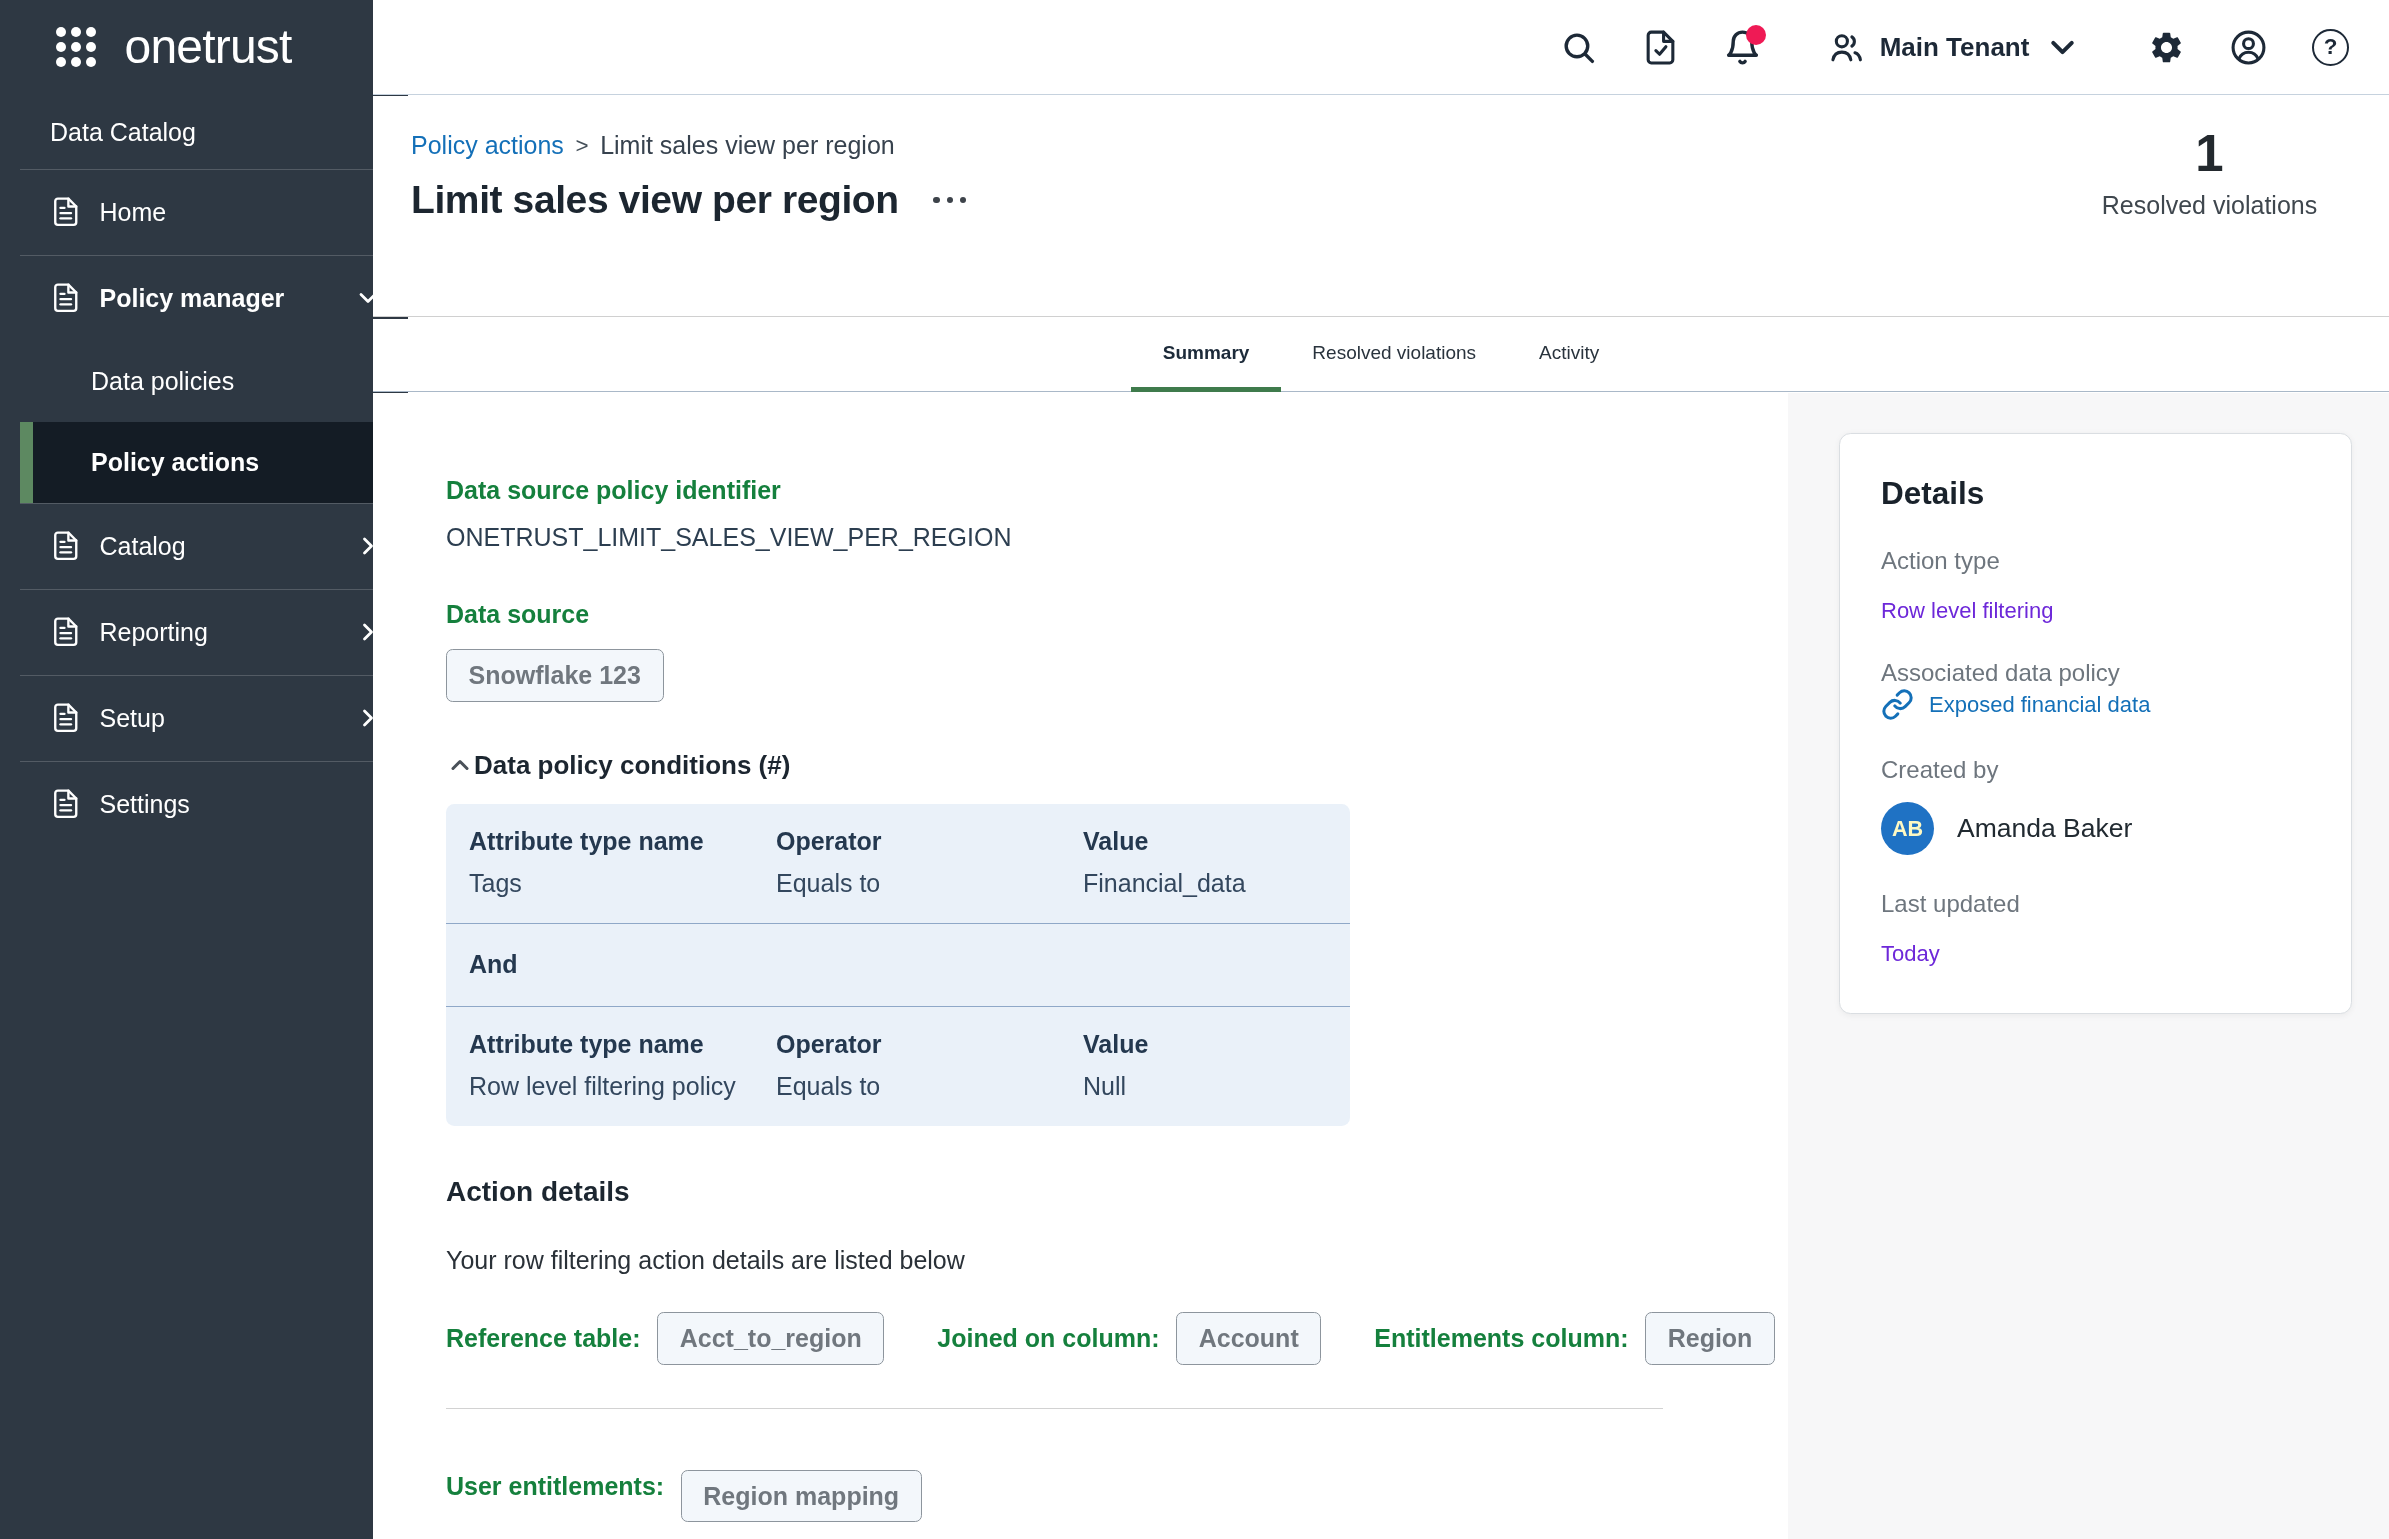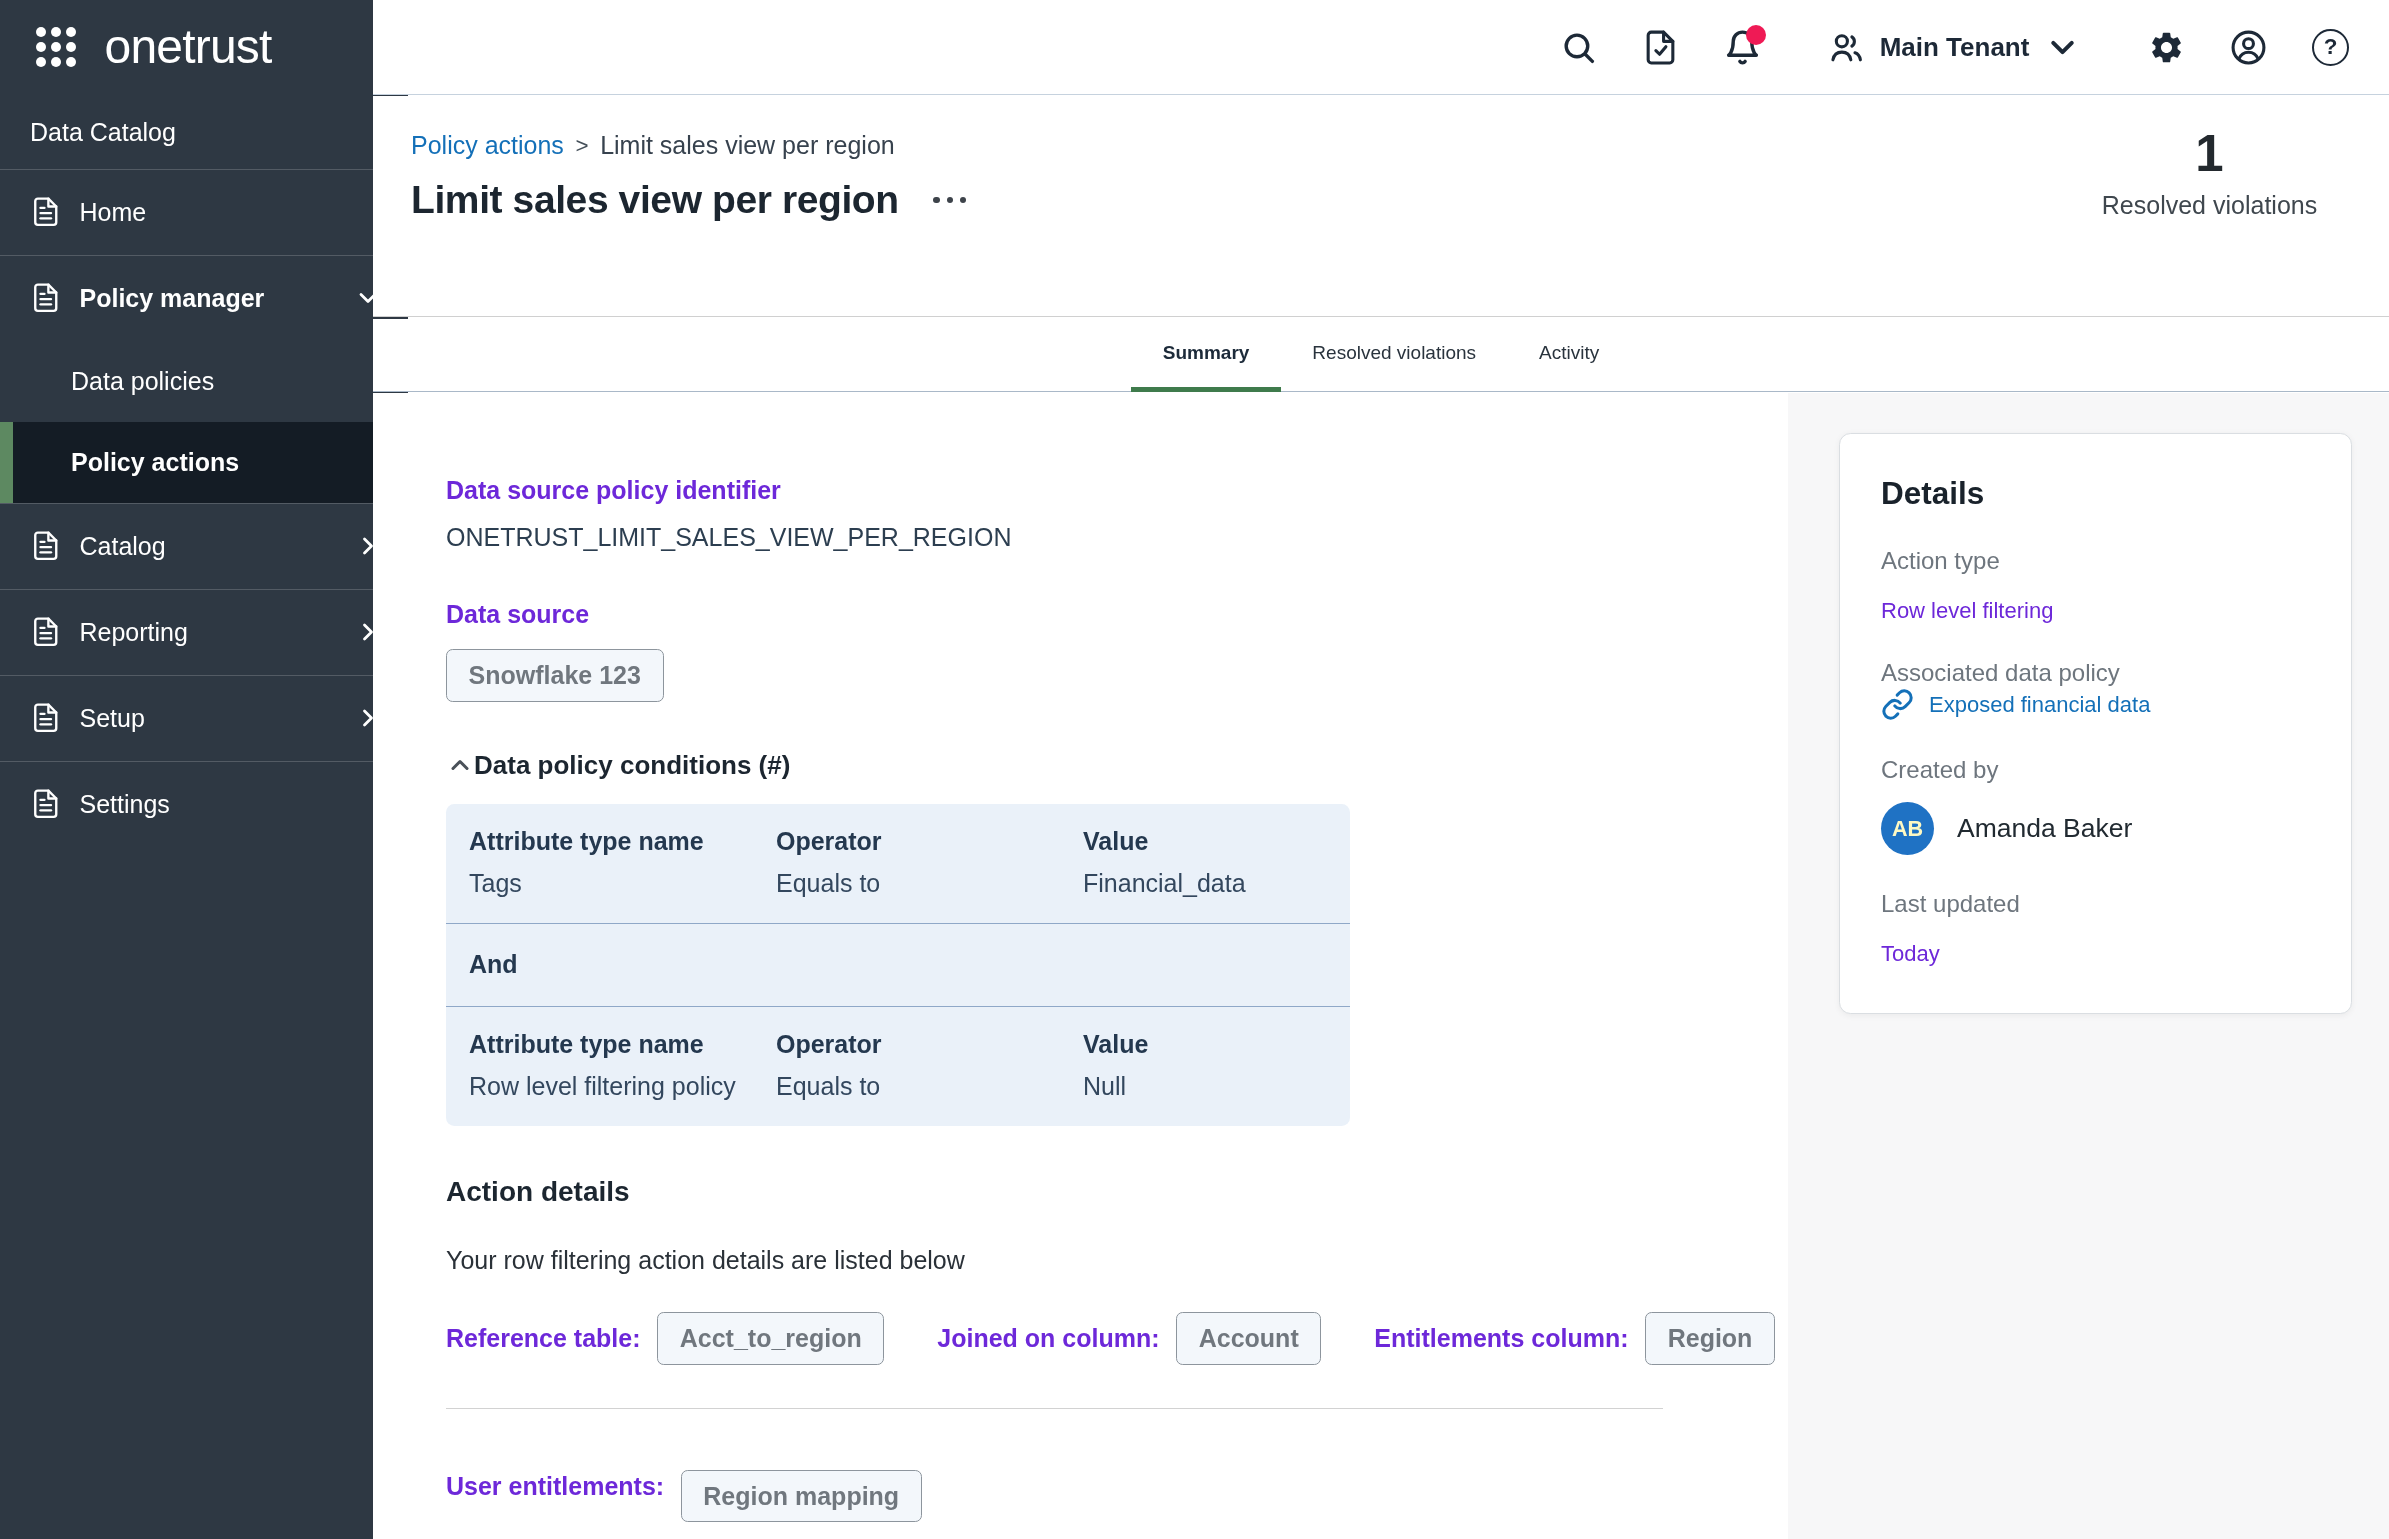--- a/index.html
+++ b/index.html
@@ -1,21 +1,21 @@
 <!DOCTYPE html>
 <html style="--sidebar_bg: #2e3843; --sidebar_active_bg: #141c25; --sidebar_active_bar: #5d8961; --accent_green: #3f7b4c; --link_blue: #1470b8; --avatar_blue: #1f72c4; --badge_red: #ef1a55; --navy_text: #1d2937; --panel_blue: #eaf1f9; --panel_divider: #8fa8c8; --rail_bg: #f7f7f8;font-size:13.3px"><head>
 <meta charset="utf-8">
 <style>
   * { margin:0; padding:0; box-sizing:border-box; }
   html,body { width:2389px; height:1540px; overflow:hidden; background:#fff;
     font-family:"Liberation Sans","DejaVu Sans",sans-serif; color:#222; }
 
   
   .sidebar { position:absolute; left:0; top:0; bottom:0; width:408px;
-    background:var(--sidebar_bg,#2e3843); color:#fff; display:flex; flex-direction:column; }
+    background:var(--sidebar_bg,#2e3843); color:#fff; display:flex; flex-direction:column;padding-left:20px; }
   .logo-row { height:93px; display:flex; align-items:center; gap:25px; padding-left:31.5px; flex:none; }
   .waffle { width:48px; height:48px; flex:none; }
   .logo-text { font-size:48px; font-weight:500; letter-spacing:-0.8px; color:#fff; }
   .product-label { padding:25px 0 21.6px 30px; font-size:25px; font-weight:400; color:#fff; }
   .nav-divider { height:0; border-top:1.7px solid rgba(255,255,255,.18); flex:none; }
   .nav-item { height:85px; display:flex; align-items:center; gap:18px; padding:0 26.5px 0 30px;
     font-size:25px; color:#fff; cursor:pointer; flex:none; }
   .nav-item .nav-icon { width:31.5px; height:31.5px; flex:none; display:flex; }
   .nav-item .nav-label { flex:1; }
   .nav-item.bold .nav-label { font-weight:700; }
@@ -62,21 +62,21 @@
   .tab { height:73px; margin-bottom:-1.7px; padding:0 31.5px; display:flex; align-items:center;
     font-size:19px; color:#29333d; cursor:pointer; border:none; background:none;
     border-bottom:5px solid transparent; }
   .tab.active { font-weight:700; color:#1d2b3a; border-bottom-color:var(--accent_green,#3f7b4c); }
 
   
   .main { position:absolute; left:373px; right:0; top:393px; bottom:0; display:flex; }
   .content { width:1415px; flex:none; background:#fff; padding:83px 0 0 73px; }
   .rail { flex:1; background:var(--rail_bg,#f7f7f8); }
 
-  .field-label { font-size:25px; font-weight:600; color:#6d28d9; }
+  .field-label { font-size:25px; font-weight:600; color:#15803d; }
   .field-value { font-size:25px; color:#2c3e50; margin-top:18px; }
   .sec-gap-lg { margin-top:48px; }
   .chip { display:inline-block; margin-top:20px; padding:10.8px 21.6px; border:1.7px solid #8d959d;
     border-radius:6.6px; background:#f3f7fb; color:#70777e; font-size:25px; font-weight:700; }
 
   .cond-head { display:flex; align-items:center; margin-top:48px; cursor:pointer;
     background:none; border:none; padding:0; }
   .cond-head svg { width:28px; height:28px; color:#4a5159; }
   .cond-title { font-size:26px; font-weight:700; color:#1c2630; }
   .cond-panel { width:904px; margin-top:23px; background:var(--panel_blue,#eaf1f9); border-radius:8.3px; }

